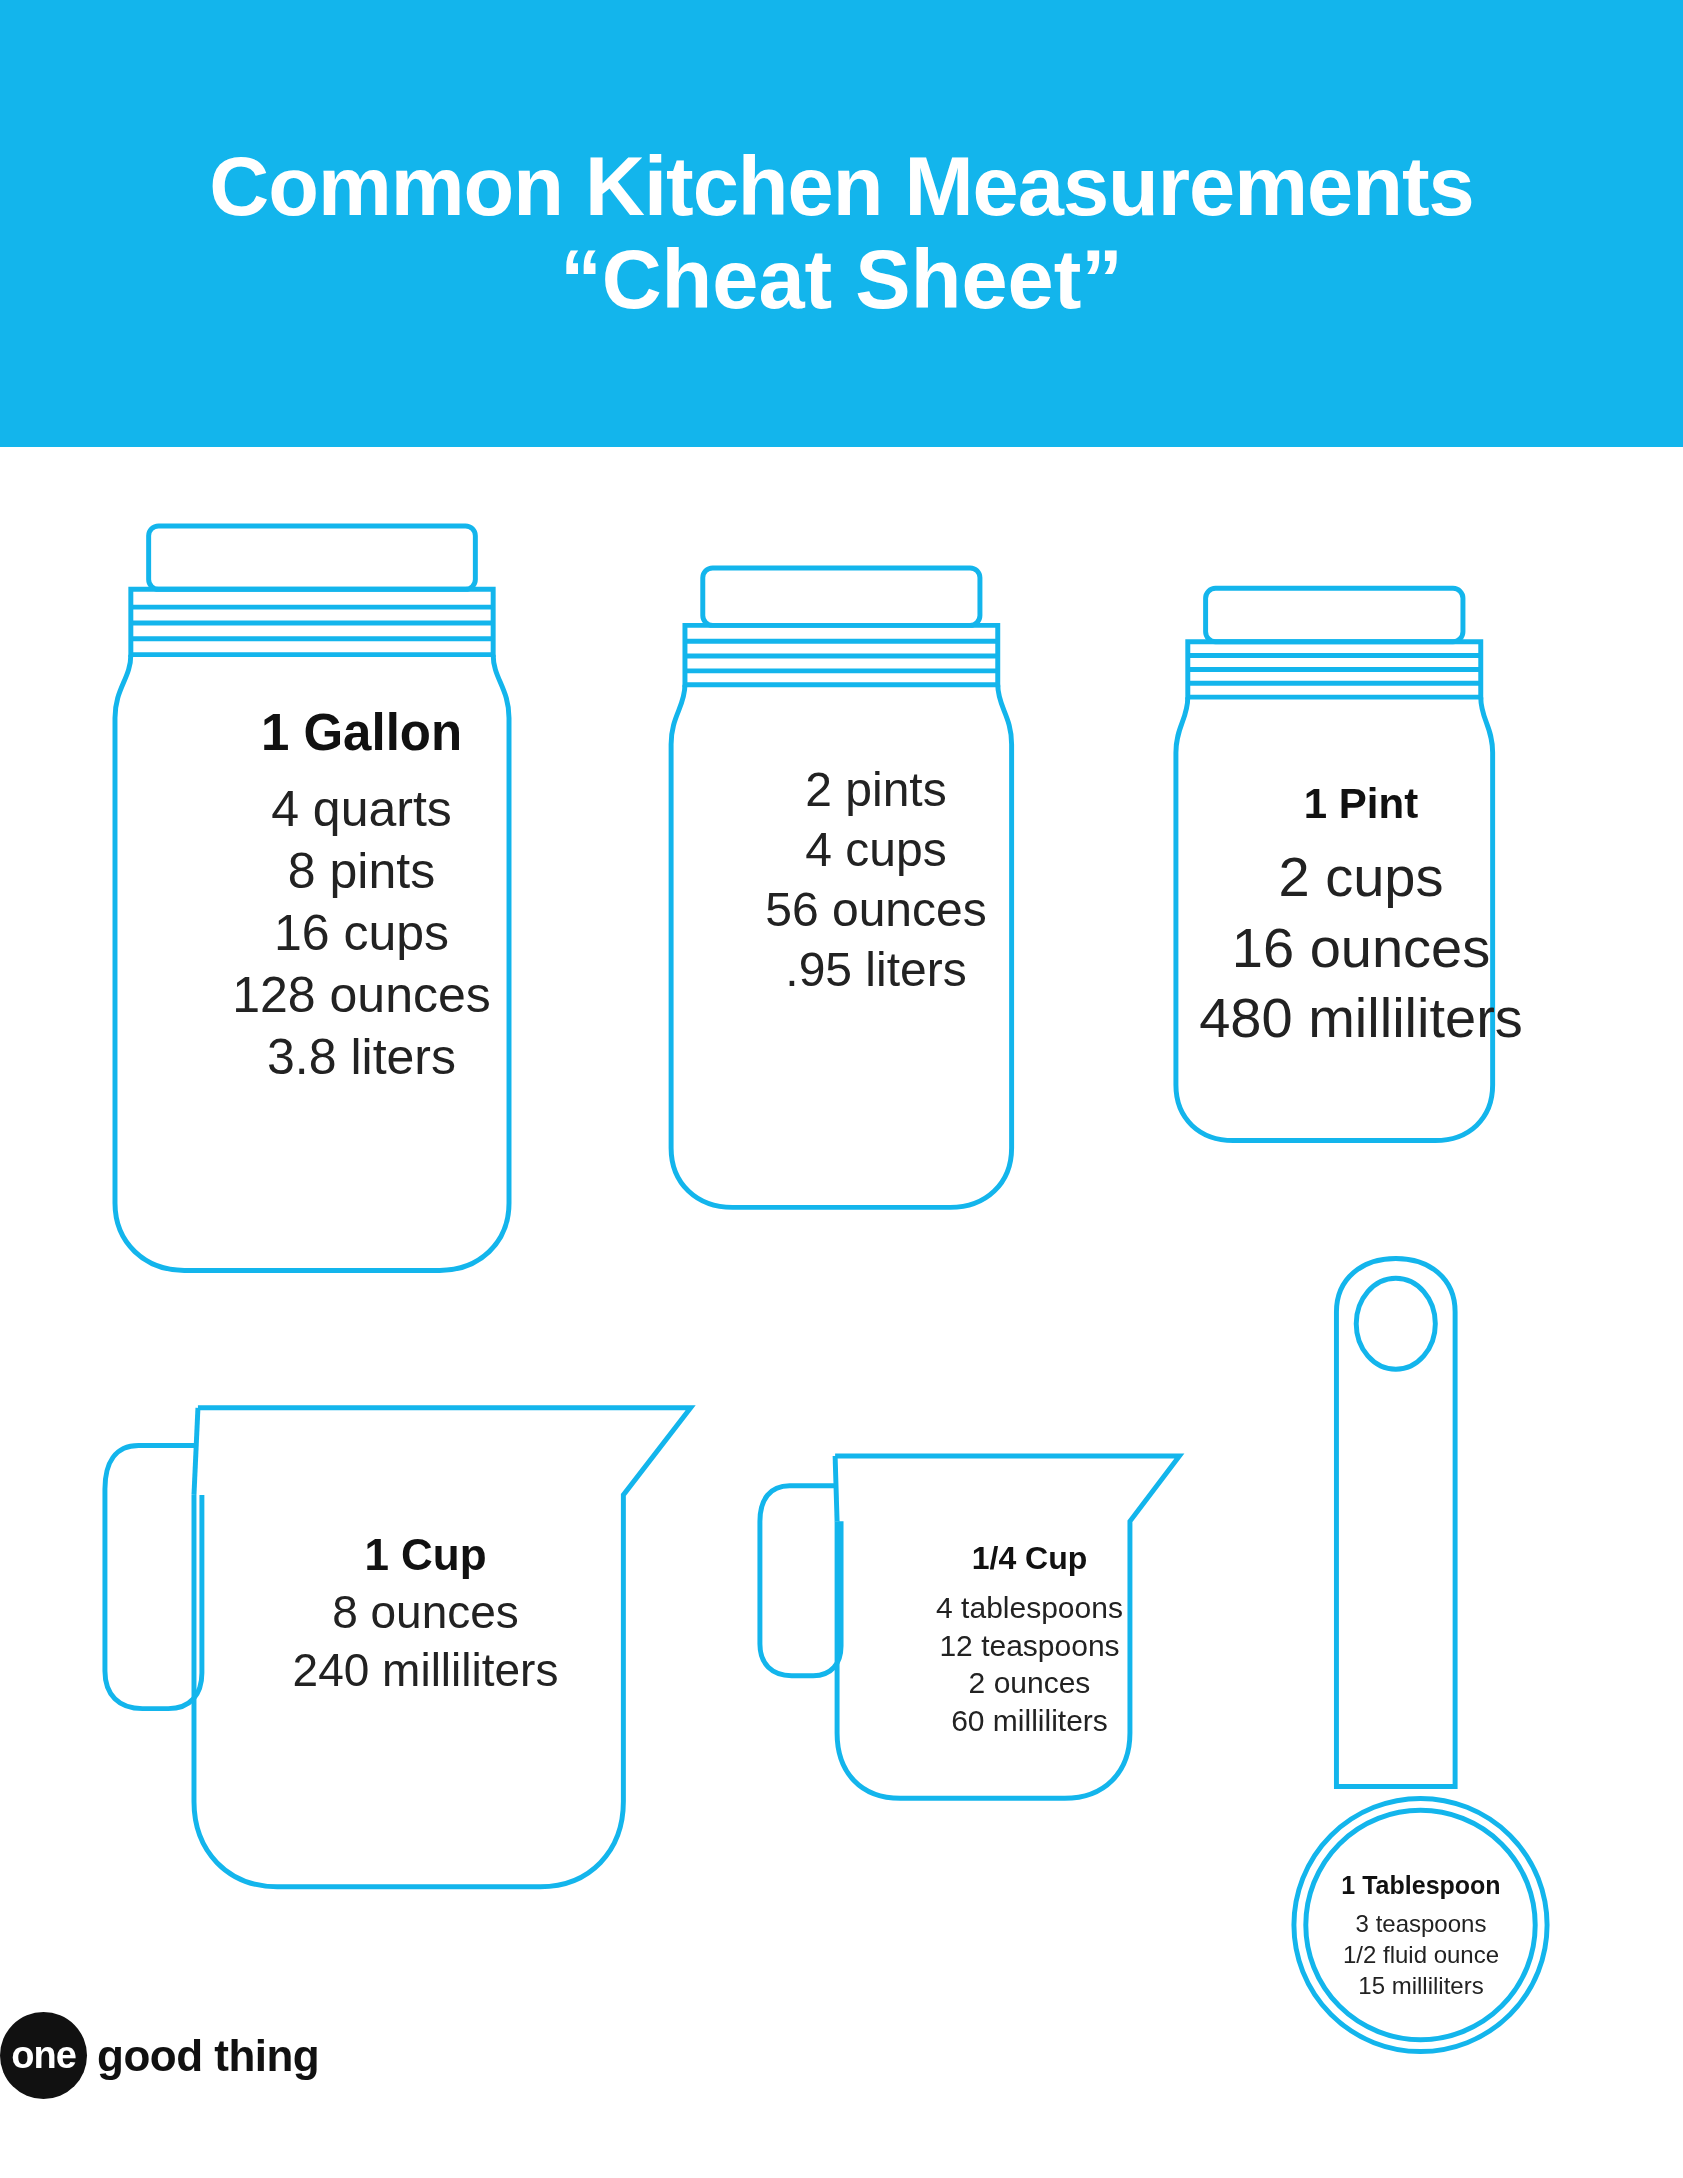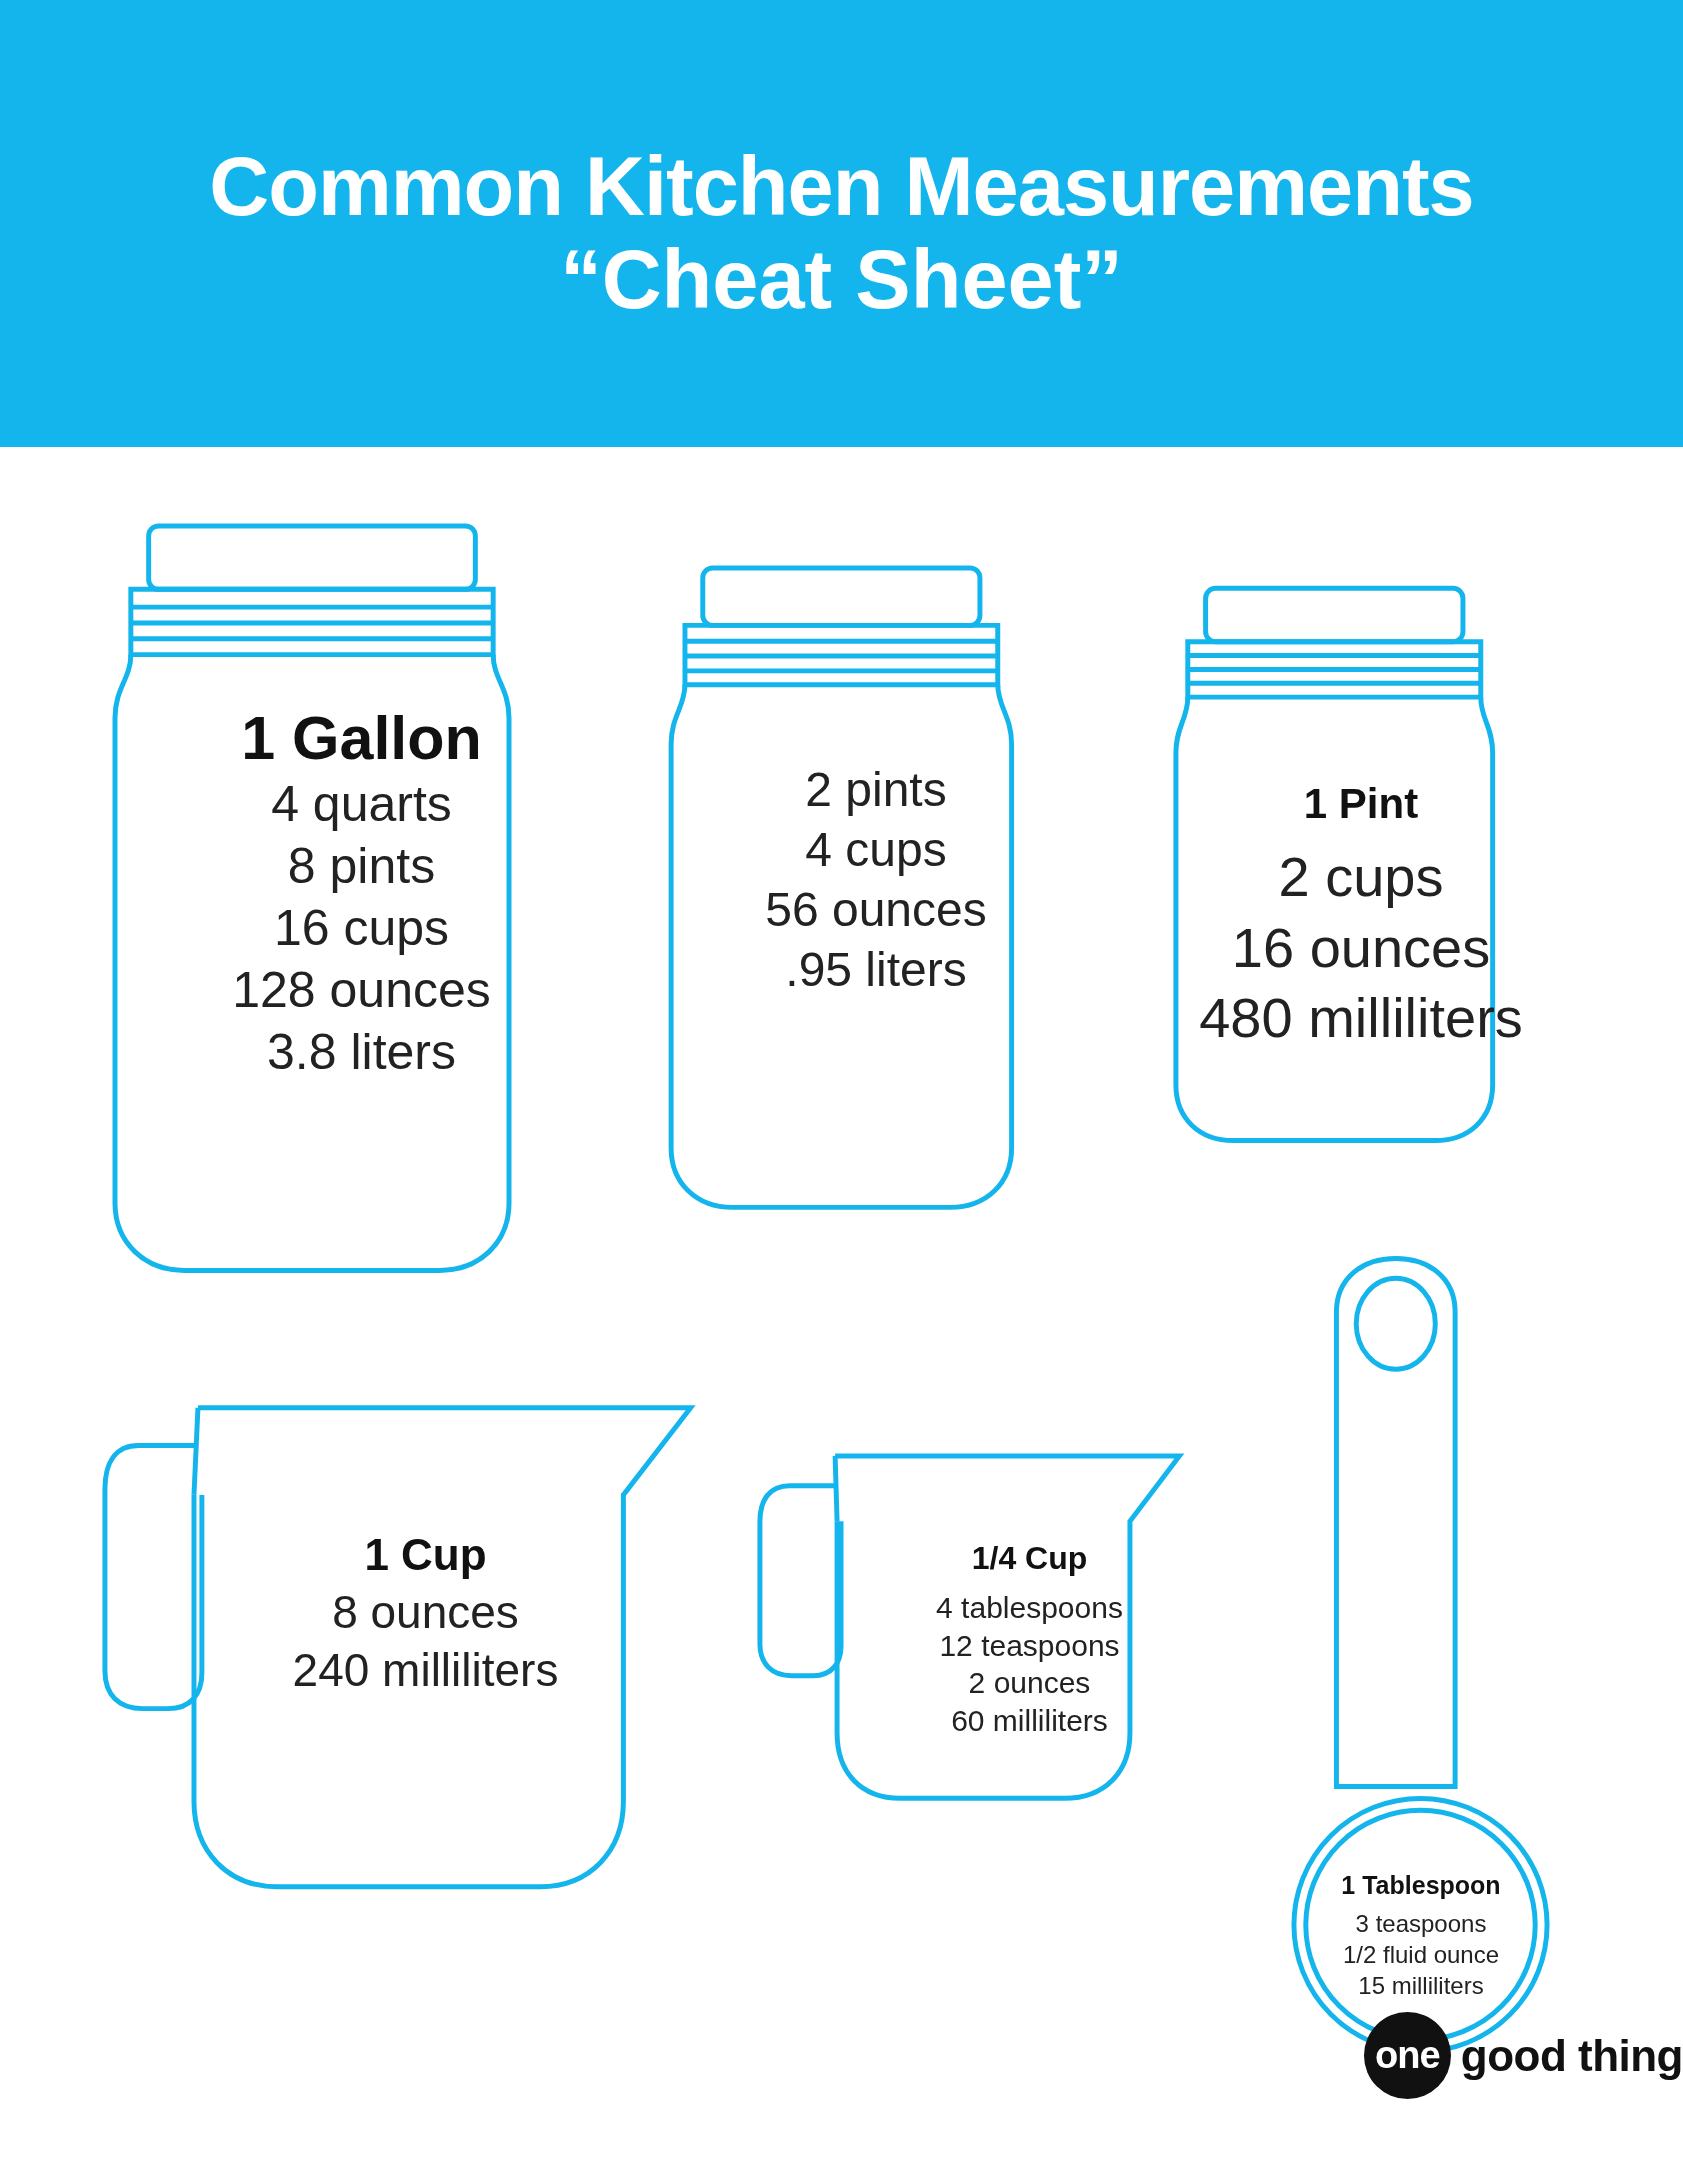--- a/index.html
+++ b/index.html
@@ -70,21 +70,21 @@
     white-space: nowrap;
   }
   .vessel .line {
     color: #222222;
     white-space: nowrap;
   }
 
   
   #jar-gallon { left: 109px; top: 520px; width: 505px; height: 792px; }
   #jar-gallon .labels { left: 0; top: 183px; width: 505px; }
-  #jar-gallon .title { font-size: 61px; margin-bottom: 0; }
+  #jar-gallon .title { font-size: 51px; margin-bottom: 16px; }
   #jar-gallon .line  { font-size: 50px; line-height: 1.24; }
 
   #jar-quart { left: 663px; top: 562px; width: 426px; height: 683px; }
   #jar-quart .labels { left: 0; top: 198px; width: 426px; }
   #jar-quart .title { font-size: 48px; margin-bottom: 14px; }
   #jar-quart .line  { font-size: 48px; line-height: 1.25; }
 
   #jar-pint { left: 1168px; top: 582px; width: 386px; height: 644px; }
   #jar-pint .labels { left: -20px; top: 198px; width: 426px; }
   #jar-pint .title { font-size: 42px; margin-bottom: 14px; }
@@ -106,21 +106,21 @@
   #spoon-tbsp .line  { font-size: 24px; line-height: 1.3; }
 
   
   .footer-logo {
     position: absolute;
     left: 0;
     bottom: 79px;
     width: 1683px;
     display: flex;
     align-items: center;
-    justify-content: flex-end;
+    justify-content: flex-start;
     gap: 0px;
   }
   .logo-circle {
     width: 87px;
     height: 87px;
     border-radius: 50%;
     background: #111111;
     color: #ffffff;
     font-size: 38px;
     font-weight: bold;

